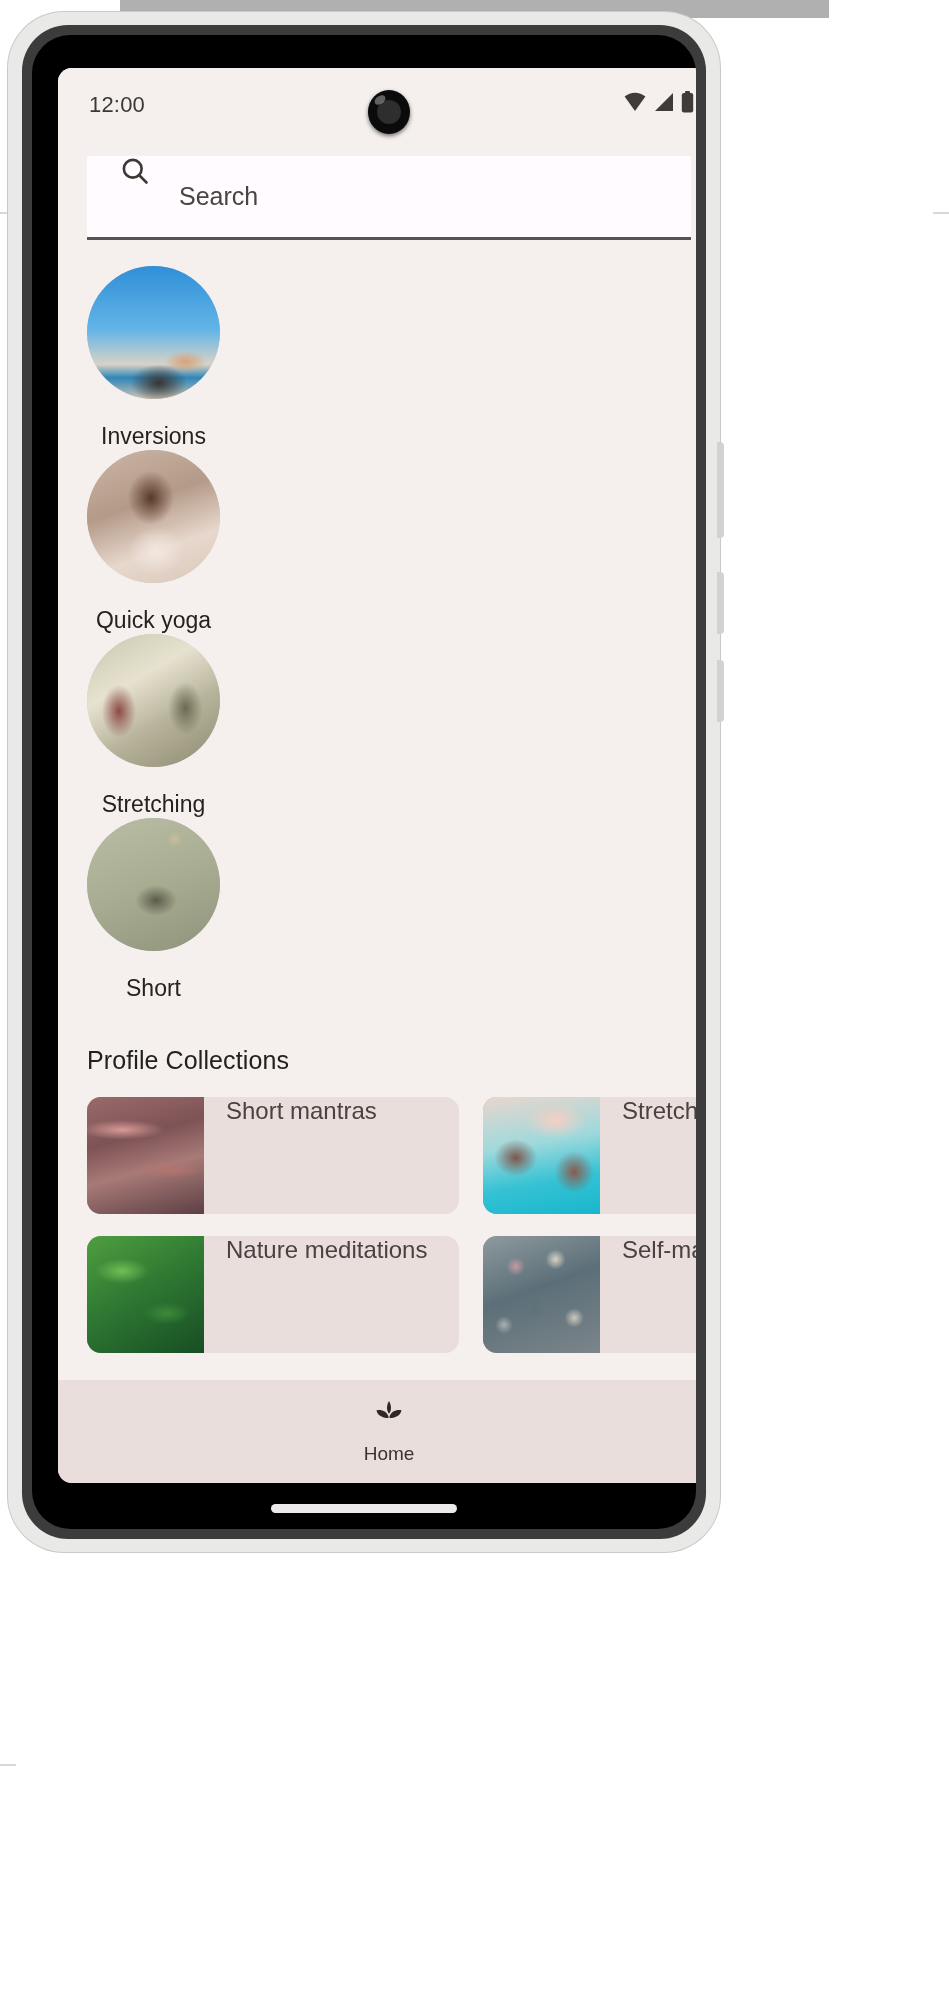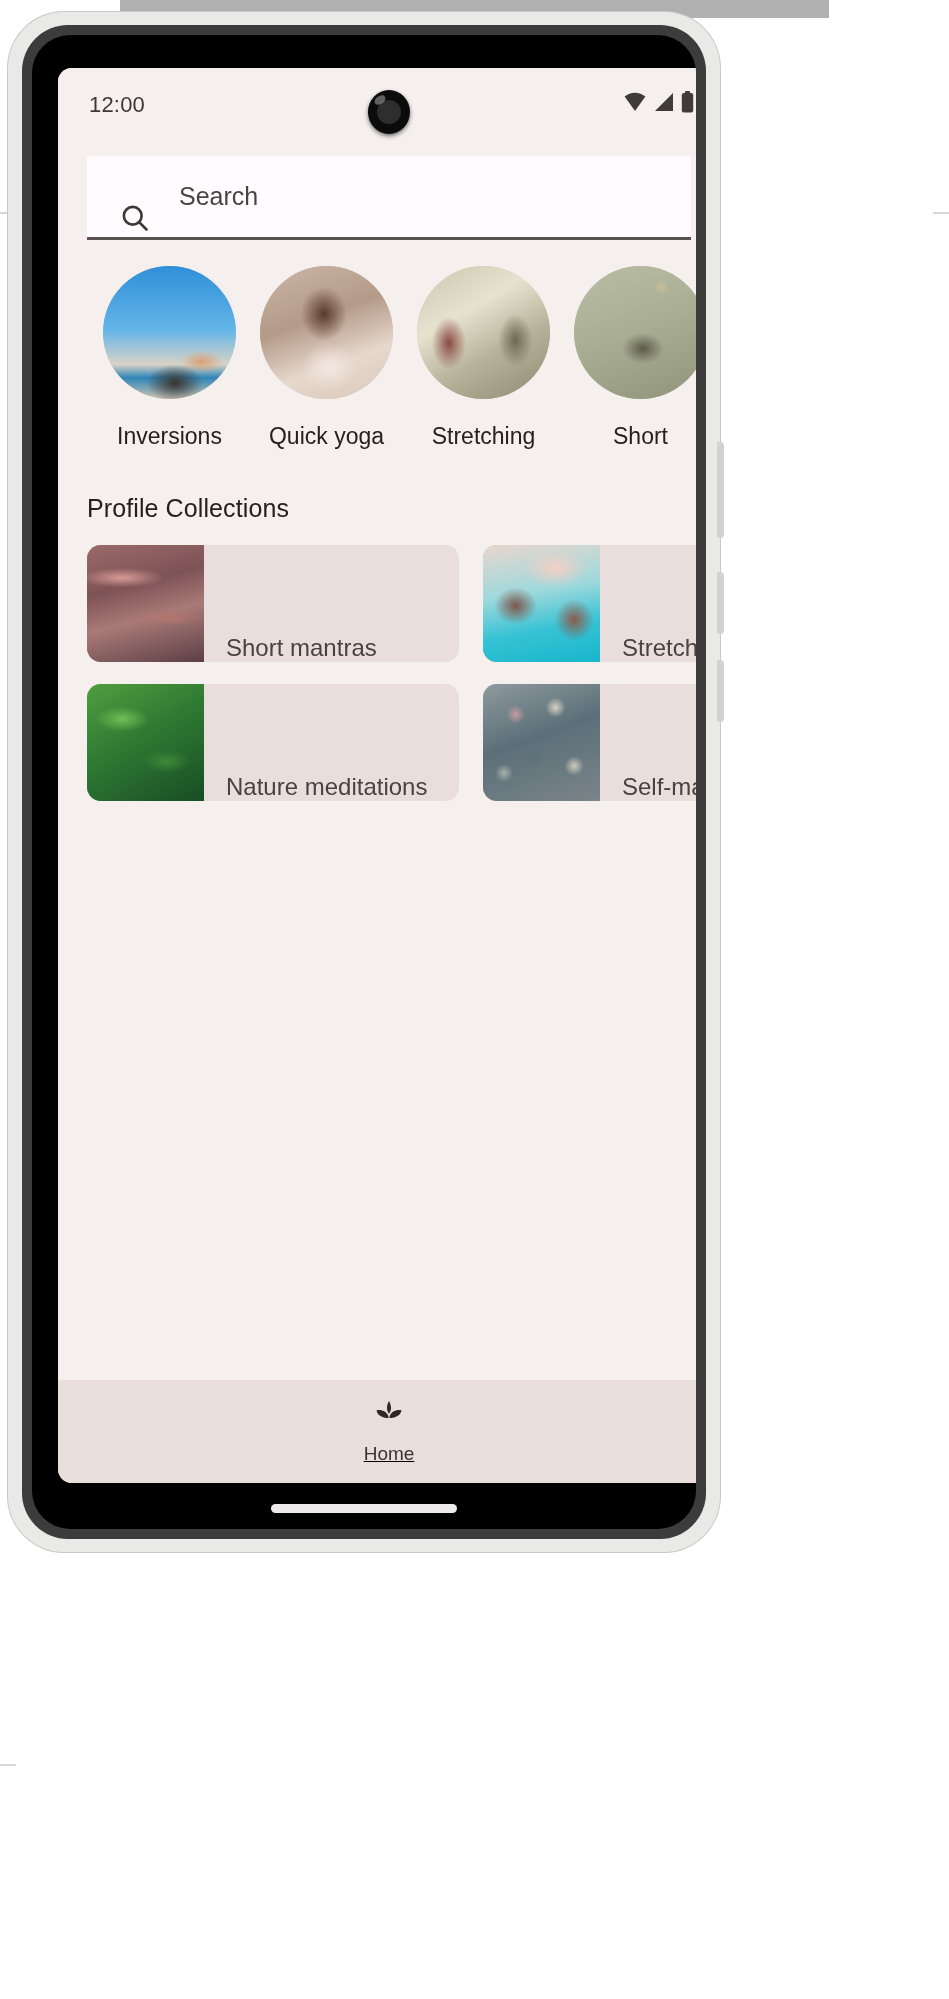--- a/index.html
+++ b/index.html
@@ -124,21 +124,21 @@
   
   .searchwrap {
     padding: 0 29px;
     margin-top: 14px;
   }
   .searchbar {
     height: 84px;
     background: #fffbff;
     border-bottom: 3px solid #5a5250;
     display: flex;
-    align-items: flex-end;
+    align-items: flex-start;
     padding: 0 0 0 33px;
     border-radius: 2px 2px 0 0;
   }
   .search-icon { flex: 0 0 auto; display: block; margin-right: 29px; }
   .search-input {
     flex: 1 1 auto;
     border: none;
     outline: none;
     background: transparent;
     font-family: "Liberation Sans", sans-serif;
@@ -155,23 +155,23 @@
     padding: 0 29px;
     letter-spacing: 0.1px;
   }
   .sec-align { margin-top: 40px; }
   .sec-fav   { margin-top: 44px; }
 
   
   .align-row {
     margin-top: 26px;
     display: flex;
-    gap: 24px;
-    padding-left: 45px;
-    overflow: hidden;
+    padding-left: 29px;
+    overflow: hidden;
+    flex-direction: column;
   }
   .align-item {
     flex: 0 0 auto;
     width: 133px;
     text-align: center;
   }
   .align-thumb {
     width: 133px;
     height: 133px;
     border-radius: 50%;
@@ -192,21 +192,21 @@
     margin-top: 22px;
     padding-left: 29px;
     display: grid;
     grid-template-columns: 372px 372px;
     grid-auto-rows: 117px;
     gap: 22px 24px;
     overflow: hidden;
   }
   .fav-card {
     display: flex;
-    align-items: flex-end;
+    align-items: flex-start;
     background: #e9dedb;
     border-radius: 14px;
     overflow: hidden;
   }
   .fav-thumb {
     flex: 0 0 auto;
     width: 117px;
     height: 117px;
     position: relative;
     overflow: hidden;
@@ -230,21 +230,20 @@
     background: #e9dedb;
     display: flex;
   }
   .nav-item {
     flex: 1 1 0;
     display: flex;
     flex-direction: column;
     align-items: center;
     justify-content: center;
     gap: 11px;
-    text-decoration: underline;
   }
   .nav-item svg { display: block; }
   .nav-label {
     font-size: 19px;
     color: #3a3331;
   }
   .nav-item.inactive .nav-label { color: #6d6462; }
 
   
   .home-indicator {

